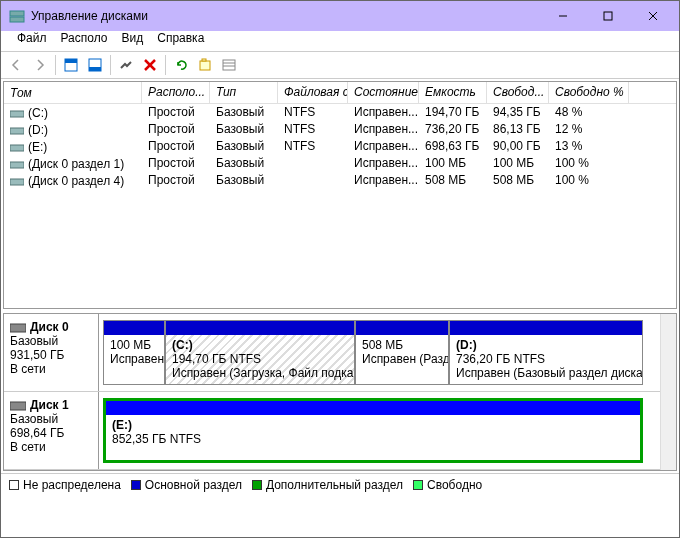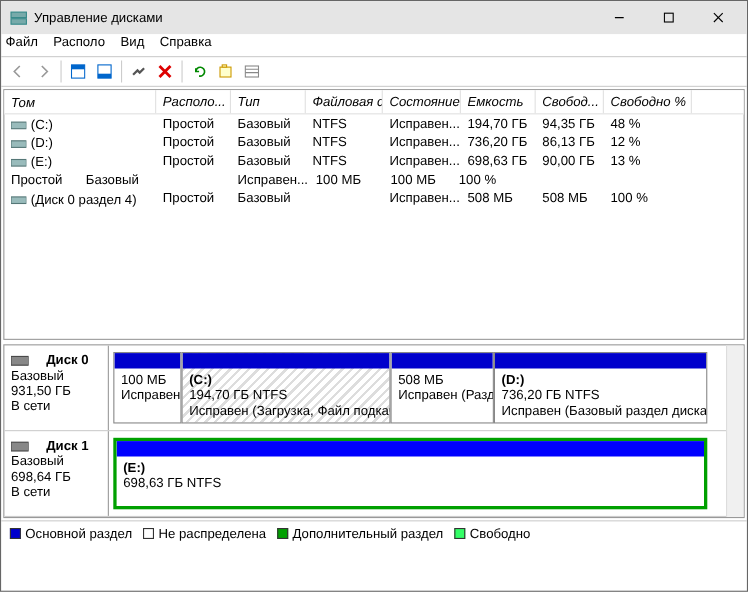--- a/index.html
+++ b/index.html
@@ -1,22 +1,22 @@
 <!DOCTYPE html>
 <html><head>
 <meta charset="utf-8">
 <style>
   * { box-sizing: border-box; margin: 0; padding: 0; font-family: "Segoe UI", Tahoma, sans-serif; font-size: 12px; }
   body { background: #fff; width: 680px; height: 538px; overflow: hidden; border: 1px solid #666; display: flex; flex-direction: column; }
-  .titlebar { height: 30px; display: flex; align-items: center; padding: 0 4px 0 8px; background: #e5e5e5; }
+  .titlebar { height: 30px; display: flex; align-items: center; padding: 0 4px 0 8px; background: #c4b5fd; }
   .titlebar .icon { width: 16px; height: 16px; margin-right: 6px; }
   .titlebar .title { flex: 1; }
   .winbtn { width: 45px; height: 28px; display: flex; align-items: center; justify-content: center; }
   .winbtn svg { width: 10px; height: 10px; }
-  .menubar { height: 20px; display: flex; padding: 0 4px 4px 4px; gap: 14px; }
+  .menubar { height: 20px; display: flex; padding: 0 4px 4px 16px; gap: 14px; }
   .menubar span { cursor: default; }
   .toolbar { height: 28px; border-top: 1px solid #ccc; border-bottom: 1px solid #ccc; display: flex; align-items: center; padding: 0 4px; gap: 2px; }
   .tbtn { width: 22px; height: 22px; display: flex; align-items: center; justify-content: center; border: 1px solid transparent; }
   .tbtn.disabled { opacity: 0.4; }
   .tsep { width: 1px; height: 20px; background: #ccc; margin: 0 2px; }
   .upper { flex: 0 0 auto; border: 1px solid #999; margin: 2px; }
   .colhdr { display: flex; background: #fff; border-bottom: 1px solid #e0e0e0; height: 22px; }
   .colhdr div { border-right: 1px solid #e0e0e0; padding: 3px 6px; white-space: nowrap; overflow: hidden; font-style: italic; }
   .rows { height: 204px; overflow: hidden; }
   .row { display: flex; height: 17px; }
@@ -26,21 +26,21 @@
   .c2 { width: 68px; }
   .c3 { width: 70px; }
   .c4 { width: 71px; }
   .c5 { width: 68px; text-align: left; padding-right: 10px !important; }
   .c6 { width: 62px; text-align: left; padding-right: 10px !important; }
   .c7 { width: 80px; }
   .volicon { width: 14px; height: 10px; display: inline-block; }
   .lower { border: 1px solid #999; margin: 2px; display: flex; flex-direction: column; overflow: hidden; }
   .diskrow { display: flex; border-bottom: 1px solid #ccc; min-height: 78px; }
   .diskinfo { width: 95px; border-right: 1px solid #999; padding: 6px 6px; }
-  .diskinfo .dname { font-weight: bold; display: flex; align-items: center; gap: 16px; }
+  .diskinfo .dname { font-weight: bold; display: flex; align-items: center; gap: 4px; }
   .diskicon { width: 16px; height: 10px; }
   .diskbar { flex: 1; display: flex; padding: 6px 4px; gap: 0; }
   .part { border: 1px solid #888; padding: 4px 6px; overflow: hidden; white-space: nowrap; display: flex; flex-direction: column; justify-content: flex-start; font-size: 11px; }
   .part .pstripe { height: 14px; margin: -4px -6px 3px -6px; }
   .part .pname { font-weight: bold; }
   .part.hatched { background: repeating-linear-gradient(135deg, #fff, #fff 4px, #ddd 4px, #ddd 6px); }
   .stripe-dblue { background: #0000cc; }
   .legend { height: 22px; display: flex; align-items: center; gap: 10px; padding: 2px 8px; border-top: 1px solid #ccc; font-size: 11px; }
   .legend .litem { display: flex; align-items: center; gap: 4px; }
   .sw { width: 10px; height: 10px; border: 1px solid #333; }
@@ -193,20 +193,26 @@
         </div>
         <div class="c1">Простой</div>
         <div class="c2">Базовый</div>
         <div class="c3">NTFS</div>
         <div class="c4">Исправен...</div>
         <div class="c5">698,63 ГБ</div>
         <div class="c6">90,00 ГБ</div>
         <div class="c7">13 %</div>
       </div>
       <div class="row">
+        <div class="c0">
+          <span class="volicon"><svg viewBox="0 0 14 10">
+              <rect x="0" y="2" width="14" height="6" fill="#9bb" stroke="#577"></rect>
+            </svg></span>
+          <span>(Диск 0 раздел 1)</span>
+        </div>
         <div class="c1">Простой</div>
         <div class="c2">Базовый</div>
         <div class="c3"></div>
         <div class="c4">Исправен...</div>
         <div class="c5">100 МБ</div>
         <div class="c6">100 МБ</div>
         <div class="c7">100 %</div>
       </div>
       <div class="row">
         <div class="c0">
@@ -275,39 +281,39 @@
               <span>Диск 1</span>
             </div>
             <div>Базовый</div>
             <div>698,64 ГБ</div>
             <div>В сети</div>
           </div>
           <div class="diskbar">
             <div class="part" style="width: 540px; border: 3px solid rgb(0, 160, 0);">
               <div class="pstripe stripe-dblue" style="background:#0000ff"></div>
               <div class="pname">(E:)</div>
-              <div>698,63 ГБ NTFS</div>
+              <div>852,35 ГБ NTFS</div>
             </div>
           </div>
         </div>
       </div>
     <div class="scrolltrack"></div>
   </div>
 </div>
 
 <div class="legend">
+  <div class="litem">
+      <span class="sw" style="#000000"></span>
+      <span>Не распределена</span>
+    </div>
   <div class="litem">
       <span class="sw" style="background:#0000cc"></span>
       <span>Основной раздел</span>
     </div>
   <div class="litem">
-      <span class="sw" style="#000000"></span>
-      <span>Не распределена</span>
-    </div>
-  <div class="litem">
       <span class="sw" style="background:#00a000"></span>
       <span>Дополнительный раздел</span>
     </div>
   <div class="litem">
       <span class="sw" style="background:#33ff66"></span>
       <span>Свободно</span>
     </div>
 </div>
 
 </body></html>

